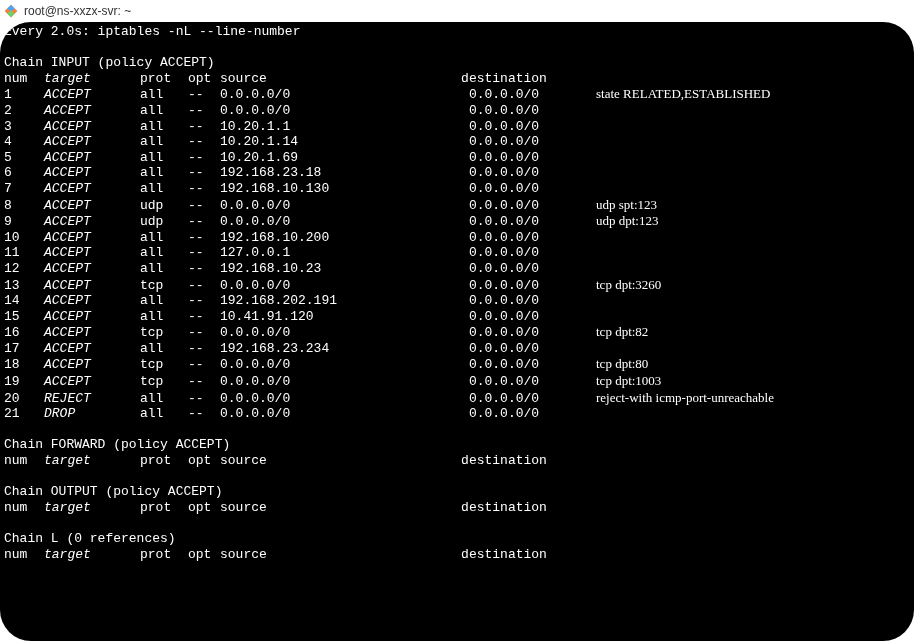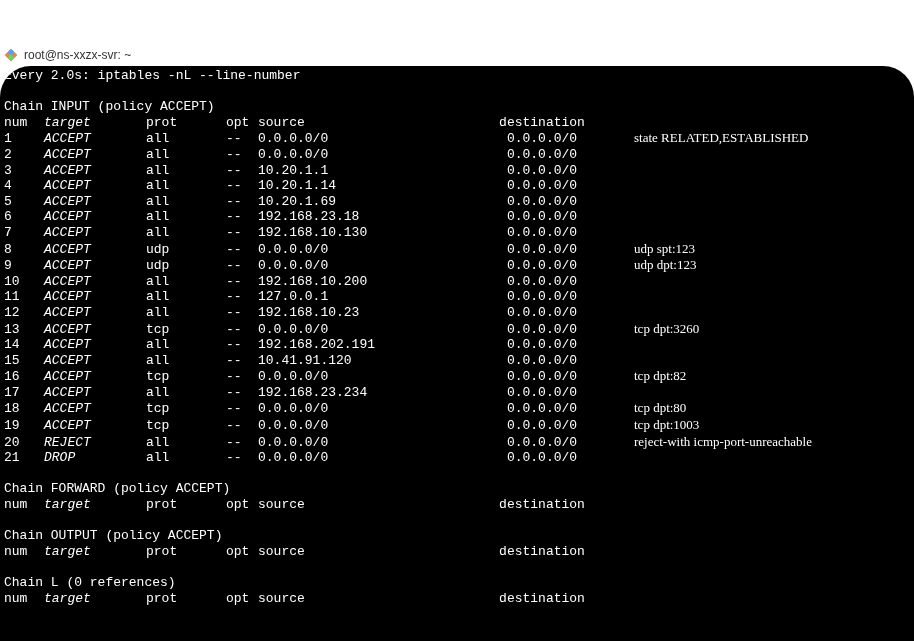--- a/index.html
+++ b/index.html
@@ -1,26 +1,26 @@
 <!DOCTYPE html>
 <html><head>
   <meta charset="utf-8">
   <style>
     * { margin: 0; padding: 0; box-sizing: border-box; }
     body { font-family: "Consolas", "Courier New", monospace; font-size: 13px; background: #fff; }
     .window { width: 914px; height: 641px; }
-    .titlebar { height: 22px; display: flex; align-items: center; padding-left: 4px; gap: 6px; background: #fff; margin-top: 44px; }
+    .titlebar { height: 22px; display: flex; align-items: center; padding-left: 4px; gap: 6px; background: #fff; }
     .titlebar-icon { width: 14px; height: 14px; }
     .titlebar-text { font-family: -apple-system, "Segoe UI", Arial, sans-serif; font-size: 12px; color: #333; }
     .terminal { background: #000; color: #fff; width: 100%; height: calc(100% - 22px); padding: 2px 4px; white-space: pre; line-height: 1.2; overflow: hidden; border-radius: 31px; }
     .row { display: block; }
     .num { display: inline-block; width: 40px; }
     .target { display: inline-block; width: 96px; font-style: italic; }
-    .prot { display: inline-block; width: 48px; margin-left: 6px; }
-    .opt { display: inline-block; width: 32px; margin-left: 32px; }
+    .prot { display: inline-block; width: 48px; }
+    .opt { display: inline-block; width: 32px; }
     .src { display: inline-block; width: 192px; }
     .dst { display: inline-block; width: 184px; text-align: center; }
     .extra { display: inline-block; font-family: Liberation Serif, serif; }
   </style>
 </head>
 <body>
 
 <div class="window">
   <div class="titlebar">
     <span class="titlebar-icon">

